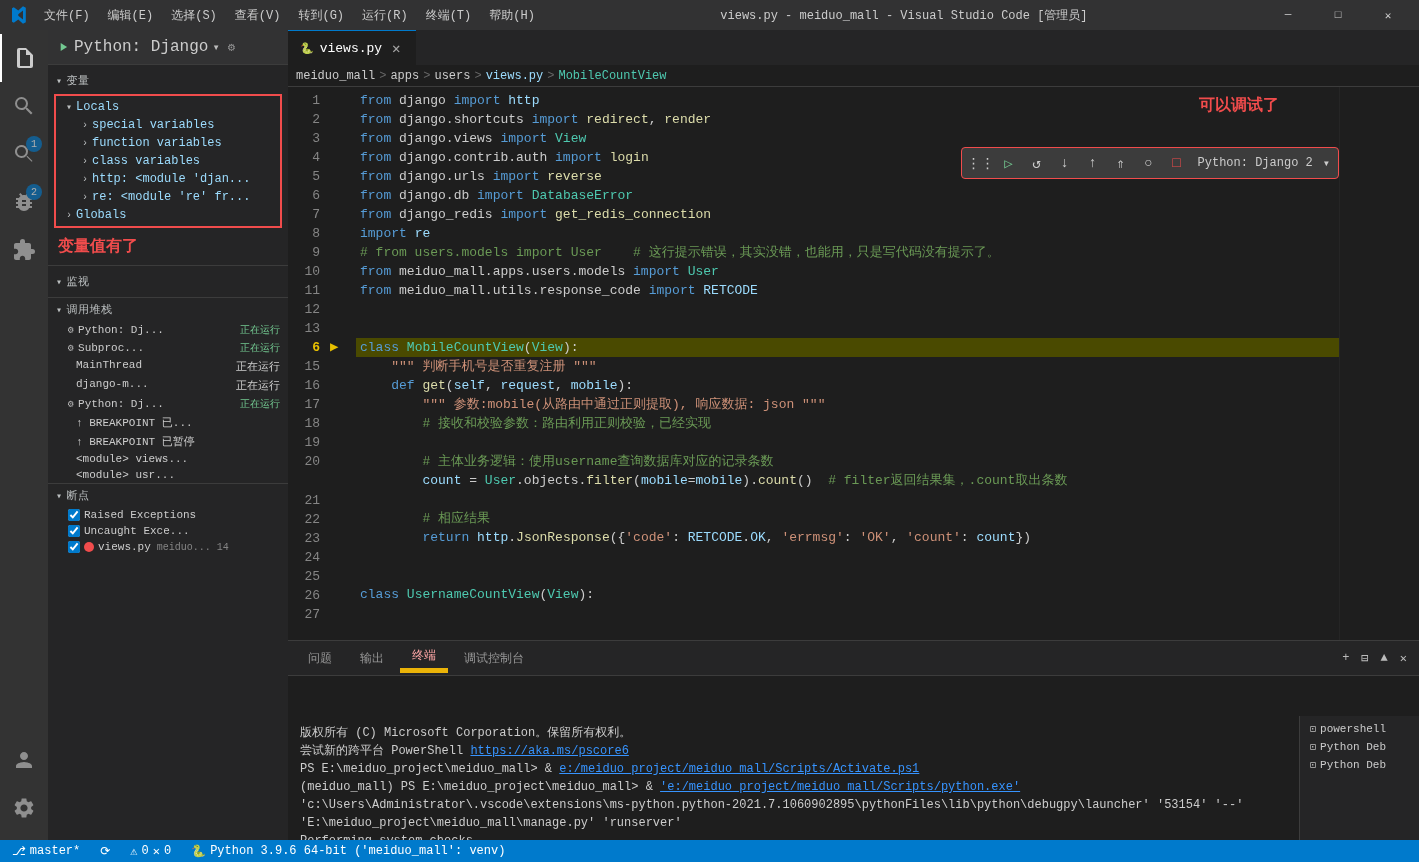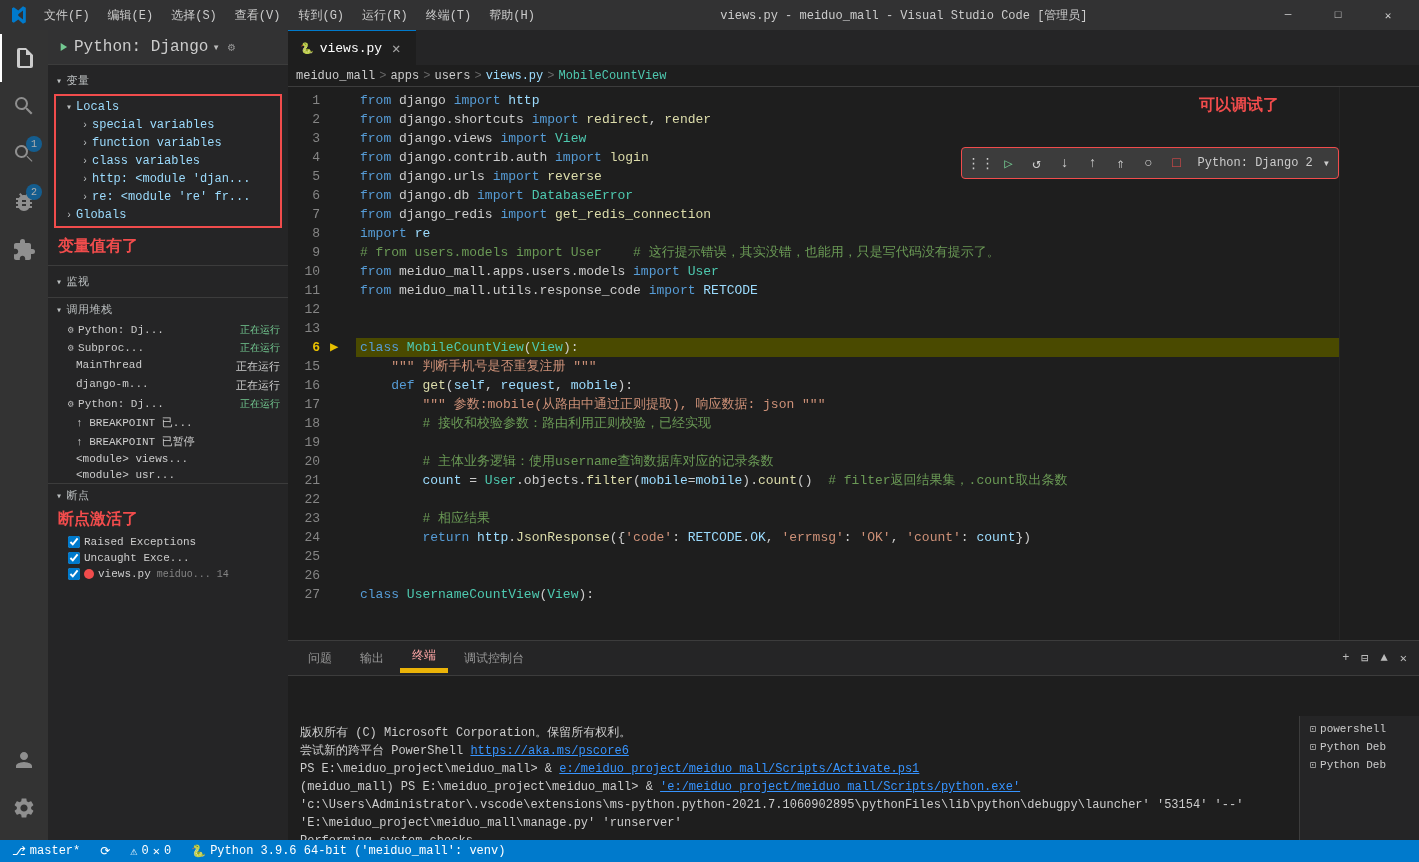--- a/index.html
+++ b/index.html
@@ -628,23 +628,20 @@
         <span>&lt;module&gt; usr...</span>
       </div>
     </div>
 
     <div class="bp-section">
       <div class="section-header">
         <span class="collapse-arrow">▾</span>
         <span>断点</span>
       </div>
 
-      <div style="padding:2px 10px 4px;">
-        <span class="red-annotation">断点激活了</span>
-      </div>
       <div class="bp-item">
         <input type="checkbox" checked="" class="bp-check" style="">
         <span>Raised Exceptions</span>
       </div>
       <div class="bp-item">
         <input type="checkbox" checked="" class="bp-check" style="">
         <span>Uncaught Exce...</span>
       </div>
       <div class="bp-item">
         <input type="checkbox" checked="" class="bp-check" style="">
@@ -712,21 +709,21 @@
             <div style="line-height:19px;">11</div>
             <div style="line-height:19px;">12</div>
             <div style="line-height:19px;">13</div>
             <div style="line-height:19px;color:#e8c000;font-weight:bold;">6</div>
             <div style="line-height:19px;">15</div>
             <div style="line-height:19px;">16</div>
             <div style="line-height:19px;">17</div>
             <div style="line-height:19px;">18</div>
             <div style="line-height:19px;">19</div>
             <div style="line-height:19px;">20</div>
-            <div style="line-height:19px;">21</div>
+            <div style="line-height:19px;margin-top:20px;">21</div>
             <div style="line-height:19px;">22</div>
             <div style="line-height:19px;">23</div>
             <div style="line-height:19px;">24</div>
             <div style="line-height:19px;">25</div>
             <div style="line-height:19px;">26</div>
             <div style="line-height:19px;">27</div>
           </div>
 
           <div style="position:relative;width:20px;flex-shrink:0;padding-top:4px;">
             <div style="position:absolute;top:calc(4px + 13*19px);left:2px;color:#e8c000;font-size:14px;line-height:19px;">▶</div>

